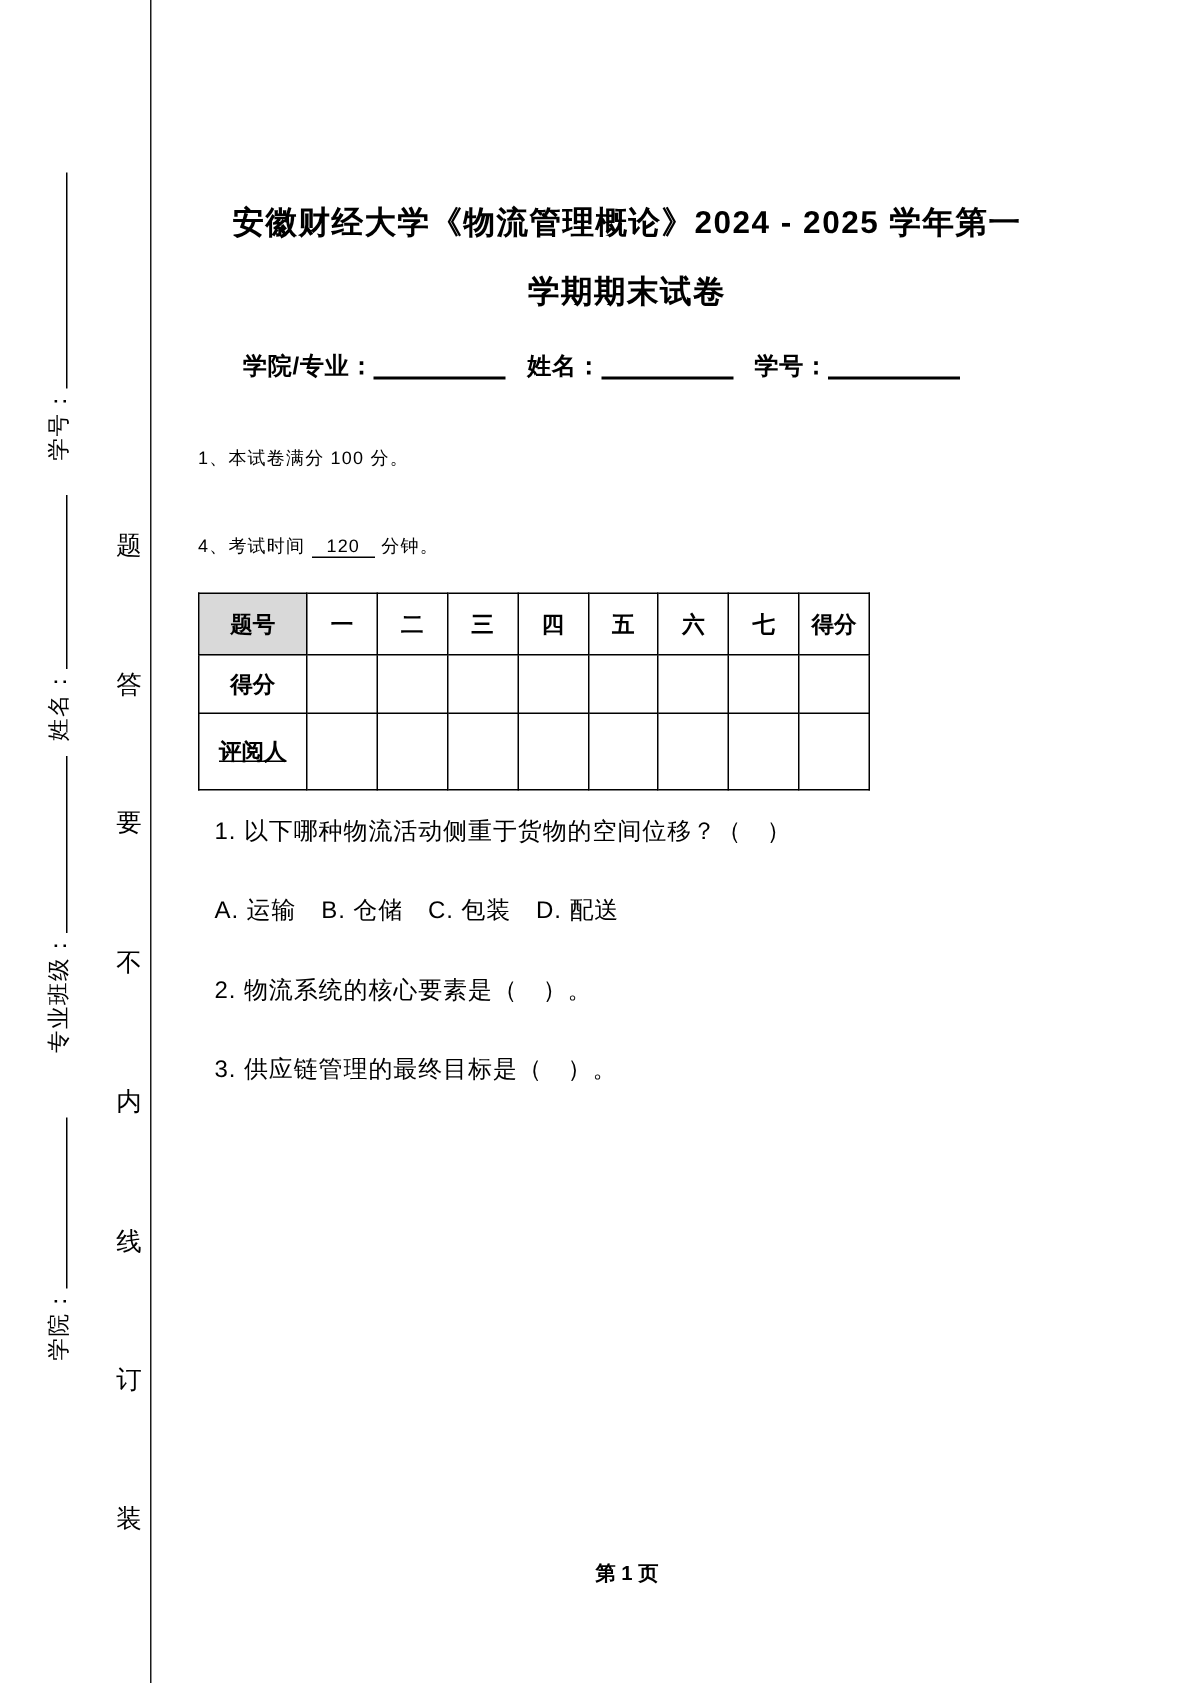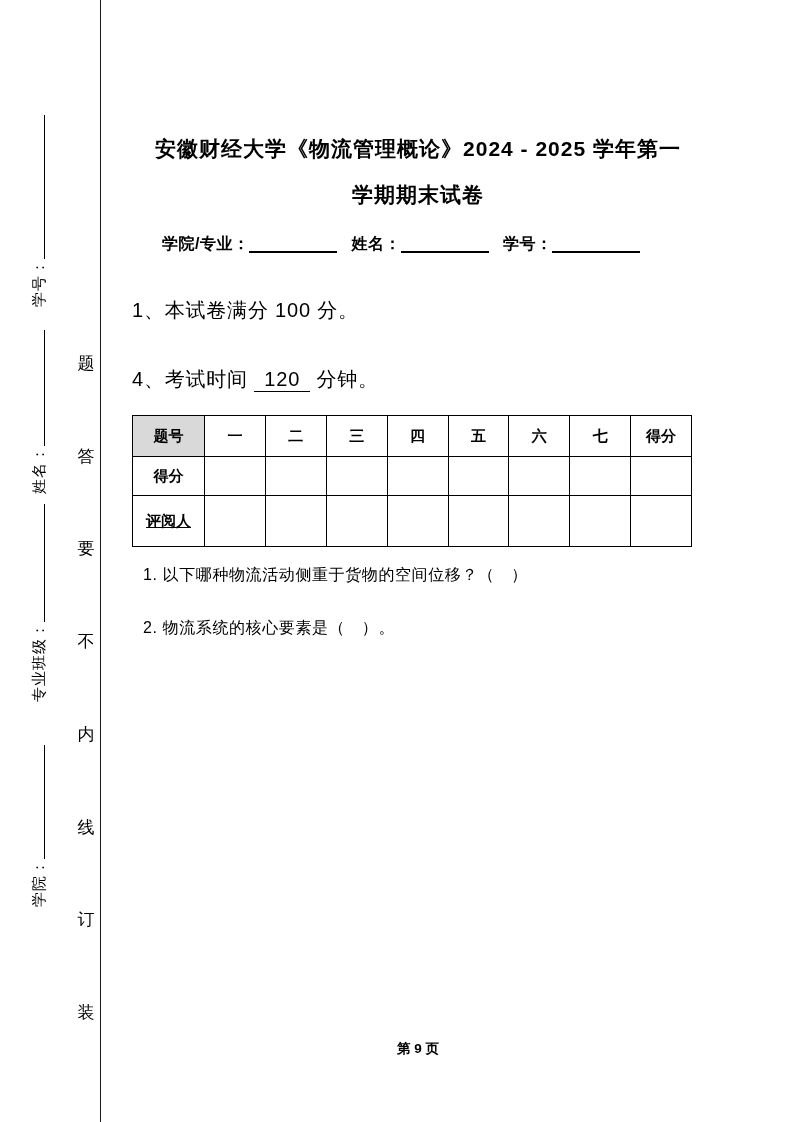--- a/index.html
+++ b/index.html
@@ -63,27 +63,27 @@
     font-size: 16px; font-weight: bold;
     letter-spacing: 0.5px;
   }
   .info-line .ublank {
     display: inline-block; width: 88px; height: 17px;
     border-bottom: 2px solid #000;
     margin-right: 14px;
   }
 
   .notice-head { margin: 34px 0 0 0; font-size: 16.5px; letter-spacing: 1px; }
-  .notice-item { margin: 42px 0 0 0; font-size: 20px; letter-spacing: 0.8px; }
+  .notice-item { margin: 42px 0 0 0; font-size: 12px; letter-spacing: 0.8px; }
   .u-val { display: inline-block; padding: 0 10px; border-bottom: 1.6px solid #000; }
 
   .score-table {
     margin-top: 22px;
     border-collapse: collapse;
-    width: 560px;
+    width: 448px;
     table-layout: fixed;
   }
   .score-table td {
     border: 1.6px solid #000;
     text-align: center; vertical-align: middle;
     font-size: 15px;
     height: 38px;
     padding: 0;
   }
   .score-table col.c0 { width: 72px; }
@@ -213,18 +213,20 @@
         <td></td>
         <td></td>
         <td></td>
         <td></td>
       </tr>
     </tbody>
       </table>
 
 
     <p class="question first">1. 以下哪种物流活动侧重于货物的空间位移？（　）</p>
+    <p class="question">A. 运输　B. 仓储　C. 包装　D. 配送</p>
     <p class="question">2. 物流系统的核心要素是（　）。</p>
+    <p class="question">3. 供应链管理的最终目标是（　）。</p>
   </div>
 
-  <div class="footer">第 9 页</div>
+  <div class="footer">第 1 页</div>
 
 </div>
 
 </body></html>

